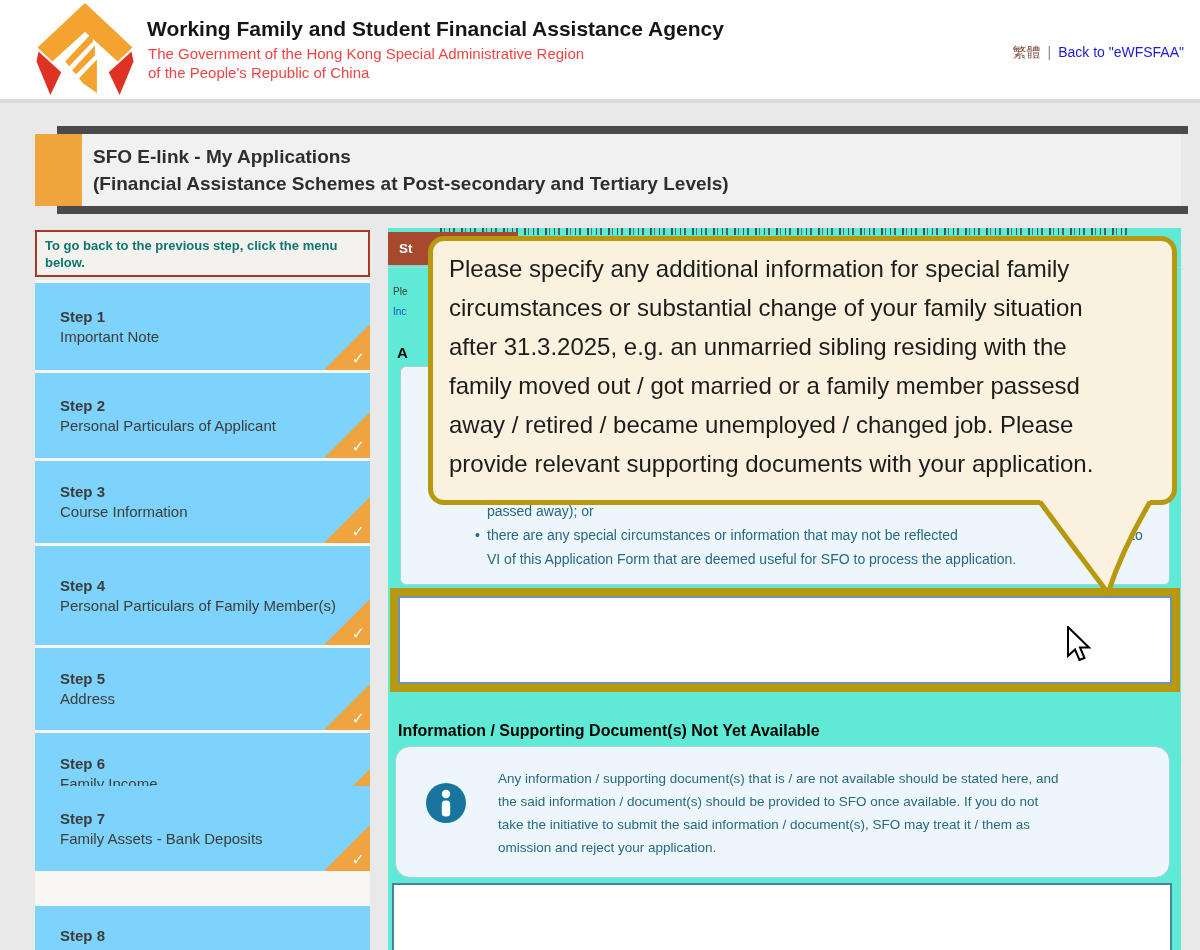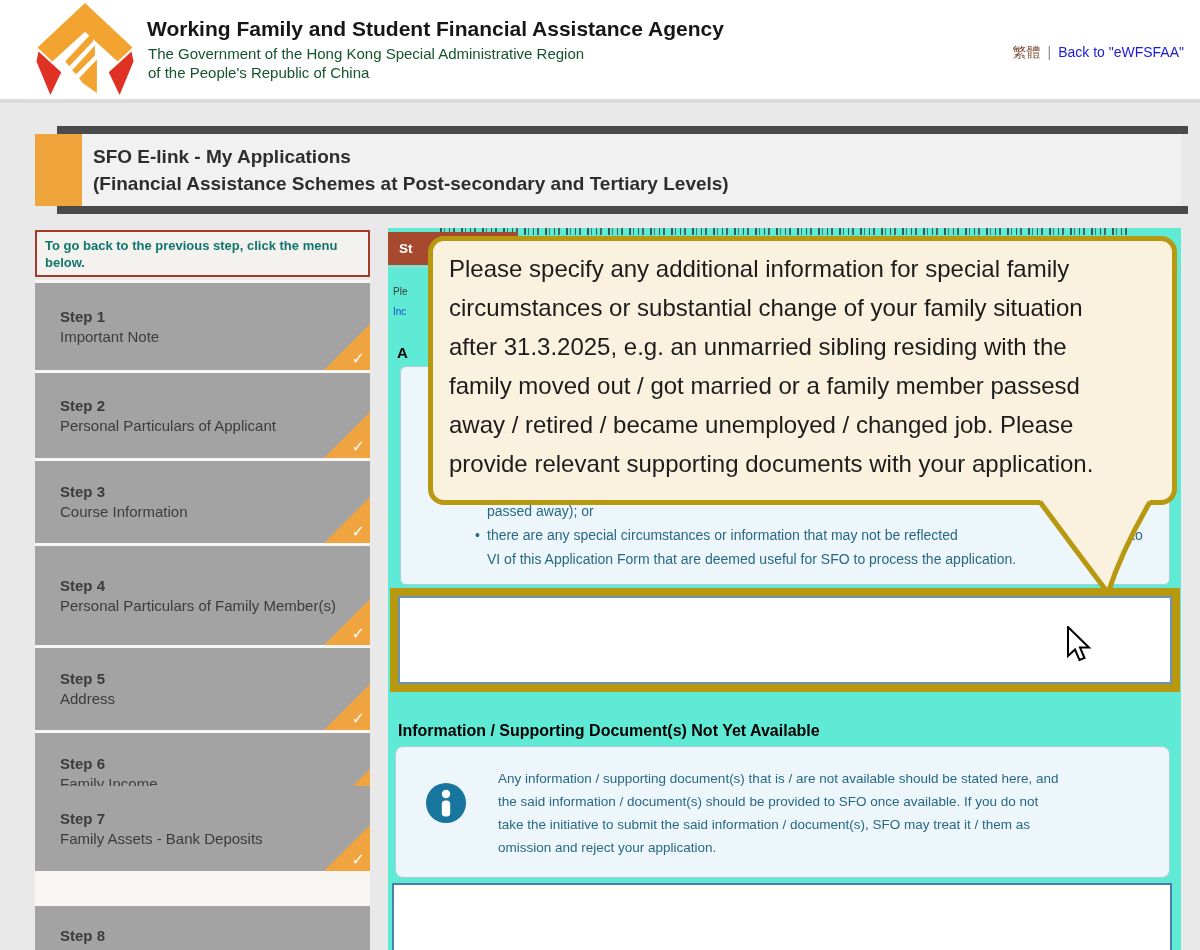--- a/index.html
+++ b/index.html
@@ -4,41 +4,41 @@
 <style>
   html,body{margin:0;padding:0;}
   .page{position:relative;width:1200px;height:950px;background:#E9E9E9;overflow:hidden;
         font-family:"Liberation Sans","DejaVu Sans",sans-serif;}
 
   
   .header{position:absolute;left:0;top:0;width:1200px;height:99px;background:#fff;
           border-bottom:4px solid #DBDBDB;}
   .logo{position:absolute;left:35px;top:2px;width:100px;height:95px;}
   .agency{position:absolute;left:147px;top:17px;font-size:21px;font-weight:bold;color:#161616;}
-  .govline{position:absolute;left:148px;font-size:15px;color:#14532d;}
+  .govline{position:absolute;left:148px;font-size:15px;color:#ef4444;}
   .gov1{top:45px;} .gov2{top:64px;}
   .toplinks{position:absolute;right:16px;top:44px;font-size:14px;white-space:nowrap;}
   .lang{color:#7D4E3A;text-decoration:none;cursor:pointer;}
   .sep{color:#8a8a8a;margin:0 7px;}
   .back{color:#1B1BD1;text-decoration:none;cursor:pointer;}
 
   
   .bar{position:absolute;left:57px;width:1131px;height:8px;background:#4A4A4A;}
   .bar-top{top:126px;} .bar-bottom{top:206px;}
   .banner{position:absolute;left:35px;top:134px;width:1146px;height:72px;background:#F1F1F1;}
   .banner-square{position:absolute;left:0;top:0;width:47px;height:72px;background:#F0A53C;}
   .banner-text{position:absolute;left:58px;top:9px;font-size:19px;font-weight:bold;
                color:#2E2E2E;line-height:27px;}
 
   
   .notice{position:absolute;left:35px;top:230px;width:315px;height:35px;background:#F4F2EE;
           border:2px solid #A23B28;color:#0f766e;font-weight:bold;font-size:13px;
           line-height:17px;padding:5px 8px 3px 8px;}
   .stepbg{position:absolute;left:35px;top:280px;width:335px;height:670px;background:#F7F6F3;}
-  .step{position:absolute;left:35px;width:335px;background:#a3a3a3;overflow:hidden;
+  .step{position:absolute;left:35px;width:335px;background:#7dd3fc;overflow:hidden;
         display:flex;flex-direction:column;justify-content:center;padding-left:25px;
         box-sizing:border-box;cursor:pointer;}
   .step-title{font-size:15px;font-weight:bold;color:#3C3C3C;line-height:20px;}
   .step-label{font-size:15px;color:#3C3C3C;line-height:20px;width:290px;}
   .s1{top:283px;height:87px;} .s2{top:373px;height:85px;} .s3{top:461px;height:82px;}
   .s4{top:546px;height:99px;} .s5{top:648px;height:82px;} .s6{top:733px;height:82px;}
   .s7{top:786px;height:85px;} .s8{top:906px;height:44px;justify-content:flex-start;padding-top:20px;}
   .tri{position:absolute;right:0;bottom:0;width:0;height:0;
        border-left:46px solid transparent;border-bottom:46px solid #EFA440;}
   .tick{position:absolute;right:5px;bottom:2px;color:#fff;font-size:16px;font-weight:bold;}
@@ -65,21 +65,21 @@
   .b2a{left:86px;top:160px;}
   .b2to{left:730px;top:160px;}
   .b2line2{left:86px;top:184px;}
   .goldbox{position:absolute;left:2px;top:360px;width:790px;height:104px;background:#B8980F;}
   .ta1wrap{position:absolute;left:8px;top:8px;right:8px;bottom:8px;background:#fff;
            border:2px solid #6B93B5;}
   .ta{width:100%;height:100%;border:none;outline:none;resize:none;box-sizing:border-box;
       font-family:"Liberation Sans","DejaVu Sans",sans-serif;font-size:14px;background:#fff;}
   .sec-head2{position:absolute;left:10px;top:494px;font-size:16px;font-weight:bold;color:#000;}
   .ibox2{position:absolute;left:7px;top:518px;width:775px;height:132px;background:#EDF7FB;
-         border:1px solid #ABCEDD;border-radius:8px;box-sizing:border-box;}
+         border:1px solid #ABCEDD;border-radius:15px;box-sizing:border-box;}
   .info-icon{position:absolute;left:30px;top:36px;width:40px;height:40px;}
   .ib2-text{position:absolute;left:102px;top:20px;font-size:13.5px;color:#286884;line-height:23px;}
   .ib2-text div{white-space:nowrap;}
   .ta2{position:absolute;left:4px;top:655px;width:780px;height:80px;background:#fff;
        border:2px solid #4A7FA8;box-sizing:border-box;}
 
   
   .tooltip{position:absolute;left:428px;top:236px;width:749px;height:269px;background:#FAF1DE;
            border:5px solid #B8980F;border-radius:16px;box-sizing:border-box;z-index:10;}
   .tt-text{padding:8px 8px 0 16px;font-size:24px;color:#1C1C1C;line-height:39px;}

